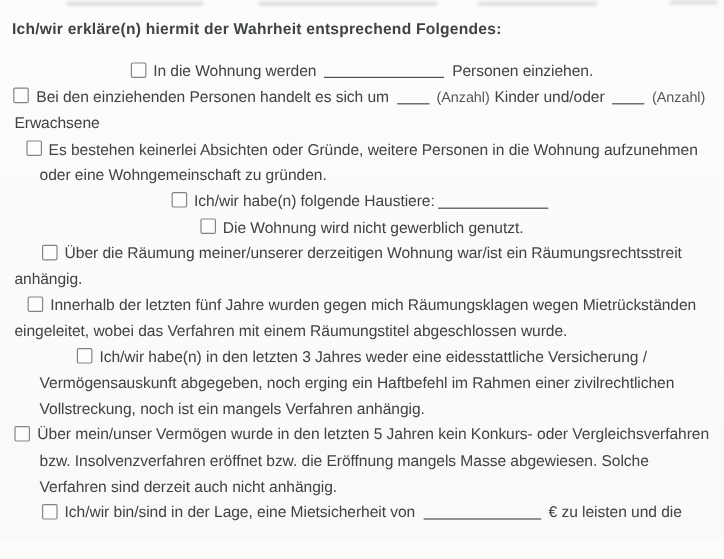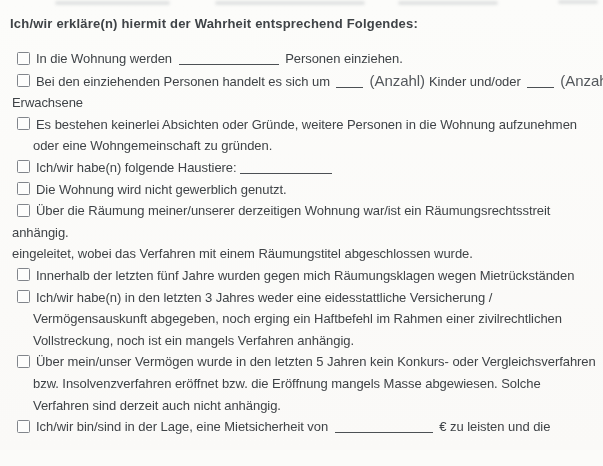--- a/index.html
+++ b/index.html
@@ -38,42 +38,42 @@
     line-height: 22px;
     letter-spacing: 0.2px;
     margin-bottom: 13px;
     white-space: nowrap;
   }
   .line {
     line-height: 21.6px;
     white-space: nowrap;
     letter-spacing: -0.05px;
   }
-  .line.hang   { padding-left: 17px; }
+  .line.hang   { padding-left: 0; text-align: center; }
   .line.cont   { padding-left: 33px; }
   .line.margin { padding-left: 12px; }
   .checkbox {
     display: inline-block;
     width: 11px;
     height: 11px;
     border: 1.3px solid #81858b;
     border-radius: 1.5px;
     background: #fdfdfc;
     margin-right: 6px;
     vertical-align: -1.5px;
   }
   .blank {
     display: inline-block;
     height: 12px;
     border-bottom: 1.3px solid #4c5054;
     vertical-align: -2px;
     margin: 0 3px;
   }
   .small {
-    font-size: 15px;
+    font-size: 12px;
     color: #54585c;
     margin: 0 4px 0 3px;
   }
 </style>
 </head>
 <body>
 
 <div class="page">
   <div class="artifacts">
     <span class="artifact a1"></span>
@@ -98,22 +98,22 @@
         <div class="line hang"><span class="checkbox"></span><span class="text">Ich/wir habe(n) folgende Haustiere:</span><span class="blank" style="width: 92px;"></span></div>
       </div>
       <div class="item">
         <div class="line hang"><span class="checkbox"></span><span class="text">Die Wohnung wird nicht gewerblich genutzt.</span></div>
       </div>
       <div class="item">
         <div class="line hang"><span class="checkbox"></span><span class="text">Über die Räumung meiner/unserer derzeitigen Wohnung war/ist ein Räumungsrechtsstreit</span></div>
         <div class="line margin"><span class="text">anhängig.</span></div>
       </div>
       <div class="item">
+        <div class="line hang"><span class="checkbox"></span><span class="text">Innerhalb der letzten fünf Jahre wurden gegen mich Räumungsklagen wegen Mietrückständen</span></div>
         <div class="line margin"><span class="text">eingeleitet, wobei das Verfahren mit einem Räumungstitel abgeschlossen wurde.</span></div>
-        <div class="line hang"><span class="checkbox"></span><span class="text">Innerhalb der letzten fünf Jahre wurden gegen mich Räumungsklagen wegen Mietrückständen</span></div>
       </div>
       <div class="item">
         <div class="line hang"><span class="checkbox"></span><span class="text">Ich/wir habe(n) in den letzten 3 Jahres weder eine eidesstattliche Versicherung /</span></div>
         <div class="line cont"><span class="text">Vermögensauskunft abgegeben, noch erging ein Haftbefehl im Rahmen einer zivilrechtlichen</span></div>
         <div class="line cont"><span class="text">Vollstreckung, noch ist ein mangels Verfahren anhängig.</span></div>
       </div>
       <div class="item">
         <div class="line hang"><span class="checkbox"></span><span class="text">Über mein/unser Vermögen wurde in den letzten 5 Jahren kein Konkurs- oder Vergleichsverfahren</span></div>
         <div class="line cont"><span class="text">bzw. Insolvenzverfahren eröffnet bzw. die Eröffnung mangels Masse abgewiesen. Solche</span></div>
         <div class="line cont"><span class="text">Verfahren sind derzeit auch nicht anhängig.</span></div>

